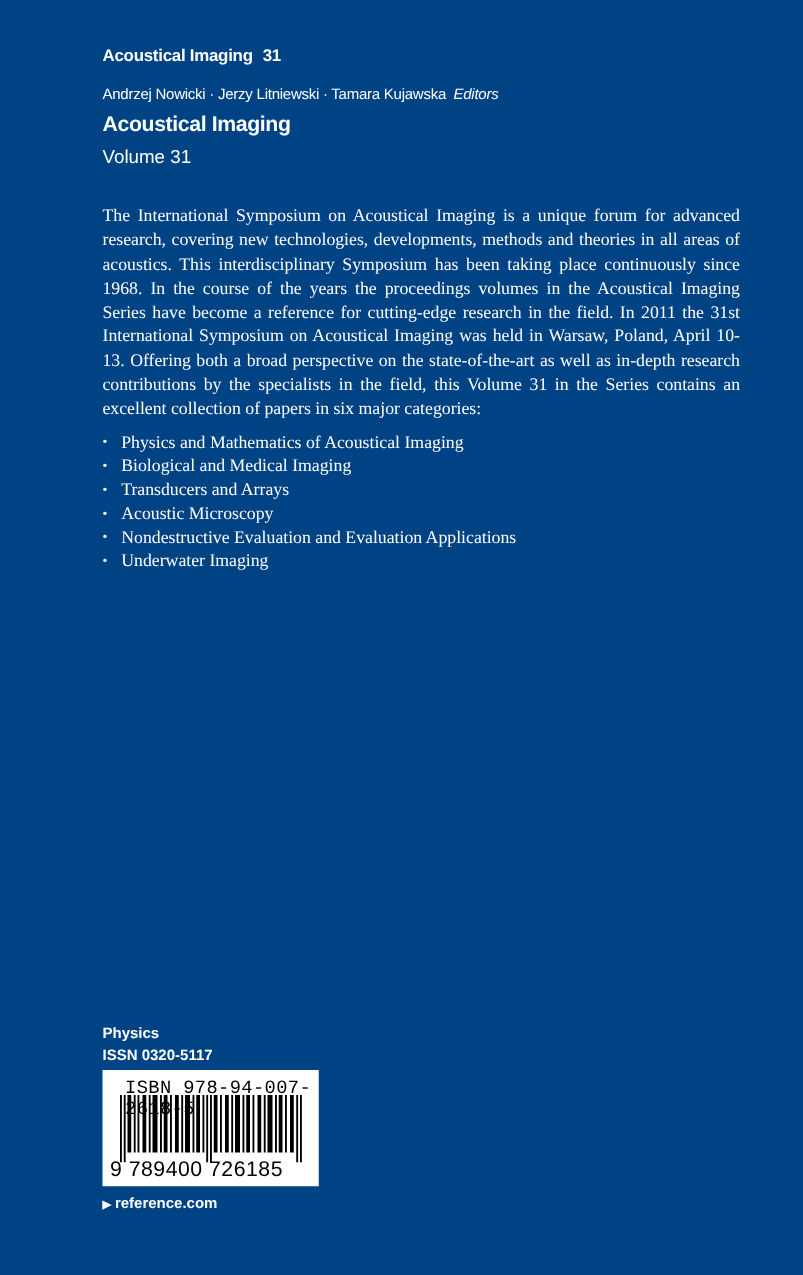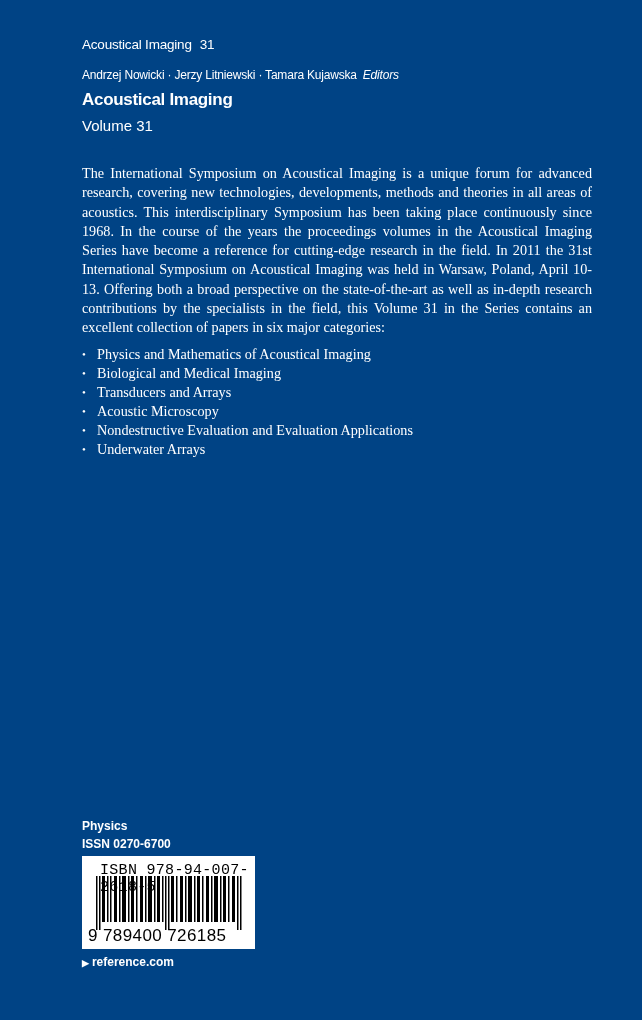--- a/index.html
+++ b/index.html
@@ -1,21 +1,21 @@
 <!DOCTYPE html>
 <html><head>
 <meta charset="utf-8">
 <style>
   html, body { margin:0; padding:0; }
   body {
     width:642px; height:1020px; background:#004385; color:#ffffff;
     position:relative; overflow:hidden;
     font-family: "Liberation Sans", sans-serif;
   }
-  .series { position:absolute; left:82px; top:37px; font-size:13.5px; font-weight:normal; letter-spacing:-0.2px; }
+  .series { position:absolute; left:82px; top:37px; font-size:13.5px; font-weight:bold; letter-spacing:-0.2px; }
   .series .num { margin-left:8px; }
   .editors { position:absolute; left:82px; top:68px; font-size:12px; letter-spacing:-0.2px; }
   .editors .role { font-style:italic; margin-left:6px; }
   .title { position:absolute; left:82px; top:90px; font-size:17px; font-weight:bold; letter-spacing:-0.3px; }
   .volume { position:absolute; left:82px; top:117px; font-size:15px; }
   .blurb {
     position:absolute; left:82px; top:164px; width:510px;
     font-family: "Liberation Serif", serif; font-size:14.2px; line-height:19.3px;
     text-align:justify; margin:0;
   }
@@ -47,25 +47,25 @@
 <div class="volume">Volume 31</div>
 
 <p class="blurb">The International Symposium on Acoustical Imaging is a unique forum for advanced research, covering new technologies, developments, methods and theories in all areas of acoustics. This interdisciplinary Symposium has been taking place continuously since 1968. In the course of the years the proceedings volumes in the Acoustical Imaging Series have become a reference for cutting-edge research in the field. In 2011 the 31st International Symposium on Acoustical Imaging was held in Warsaw, Poland, April 10-13. Offering both a broad perspective on the state-of-the-art as well as in-depth research contributions by the specialists in the field, this Volume 31 in the Series contains an excellent collection of papers in six major categories:</p>
 
 <ul class="cats">
   <li>Physics and Mathematics of Acoustical Imaging</li>
   <li>Biological and Medical Imaging</li>
   <li>Transducers and Arrays</li>
   <li>Acoustic Microscopy</li>
   <li>Nondestructive Evaluation and Evaluation Applications</li>
-  <li>Underwater Arrays</li>
+  <li>Underwater Imaging</li>
 </ul>
 
 <div class="subject">Physics</div>
-<div class="issn">ISSN 0270-6700</div>
+<div class="issn">ISSN 0320-5117</div>
 
 <div class="barcode-box">
   <div class="isbn-text">ISBN 978-94-007-2618-5</div>
   <svg class="bars" viewBox="0 0 147 54" preserveAspectRatio="none">
     <g fill="#000">
       <rect x="0" y="0" width="1.5" height="54"></rect>
         <rect x="3" y="0" width="1.5" height="54"></rect>
       <rect x="6" y="0" width="3" height="46"></rect>
         <rect x="11" y="0" width="1.5" height="46"></rect>
       <rect x="14" y="0" width="1.5" height="46"></rect>

